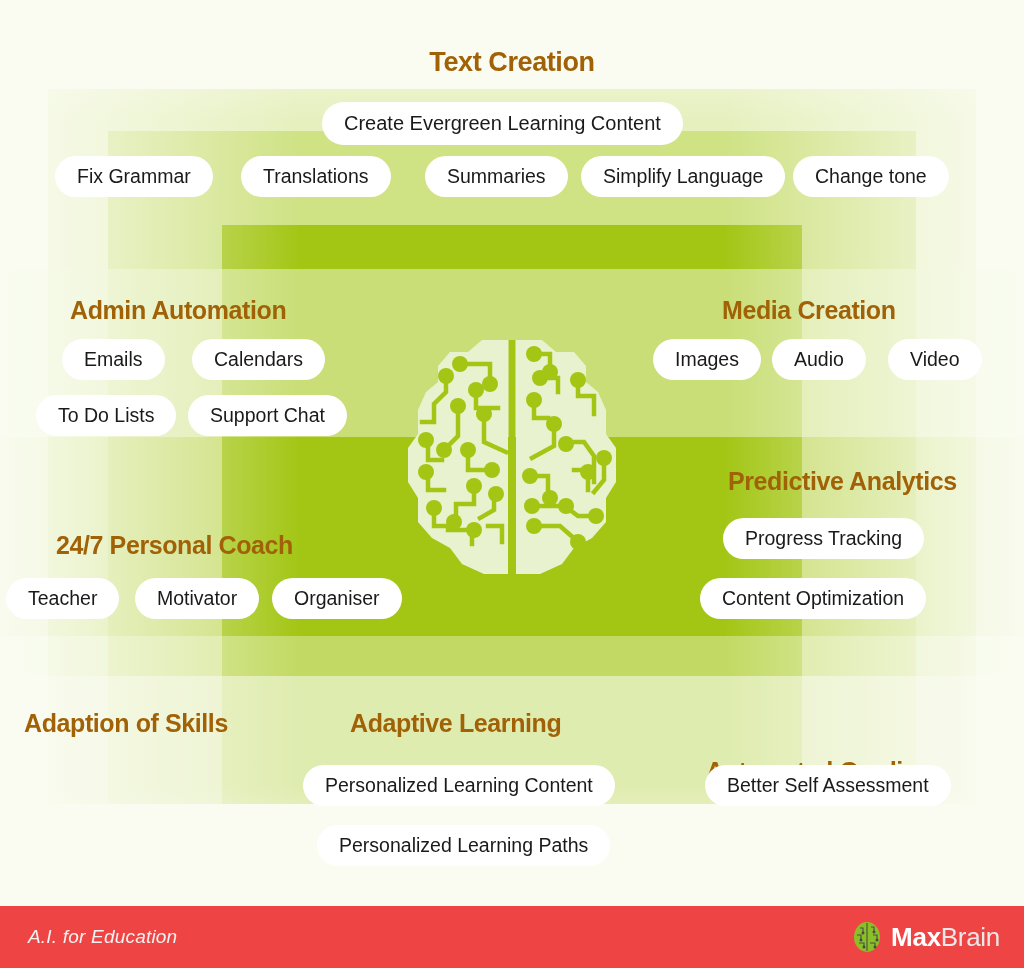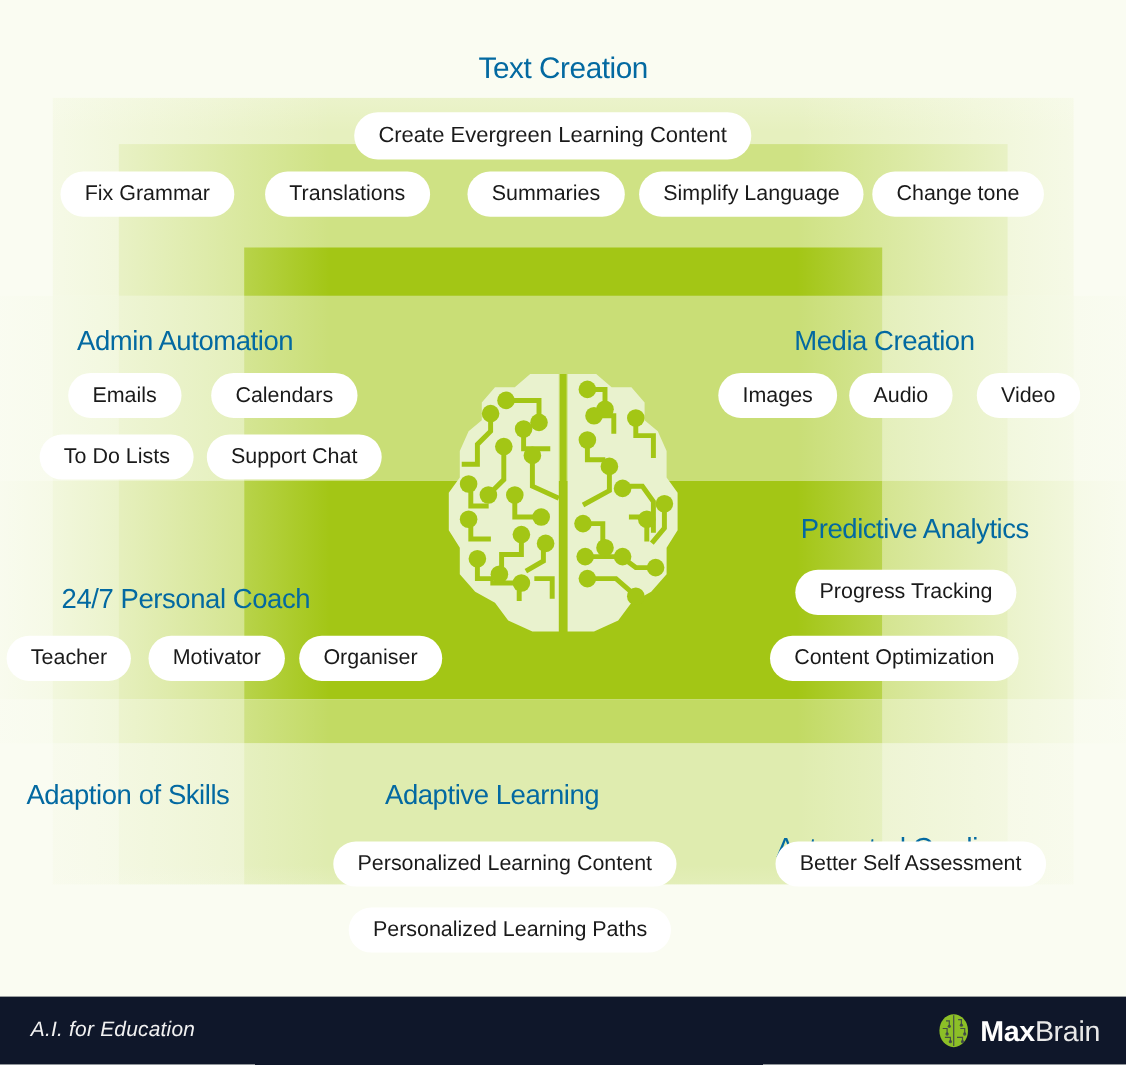--- a/index.html
+++ b/index.html
@@ -31,23 +31,23 @@
 
   
   #content {
     position: absolute;
     inset: 0;
     z-index: 40;
   }
 
   .heading {
     position: absolute;
-    font-weight: 400;
+    font-weight: 700;
     font-size: 25px;
-    color: #0369a1;
+    color: #a16207;
     letter-spacing: -0.4px;
     white-space: nowrap;
   }
 
   .pill {
     position: absolute;
     display: flex;
     align-items: center;
     justify-content: center;
     background: #ffffff;
@@ -70,21 +70,21 @@
     z-index: 35;
   }
 
   
   #footer {
     position: absolute;
     left: 0;
     bottom: 0;
     width: 1024px;
     height: 62px;
-    background: #0f172a;
+    background: #ef4444;
     z-index: 60;
     display: flex;
     align-items: center;
     justify-content: space-between;
     padding: 0 24px 0 28px;
   }
   #footer-tagline {
     color: #f2f2f2;
     font-style: italic;
     font-size: 19px;

